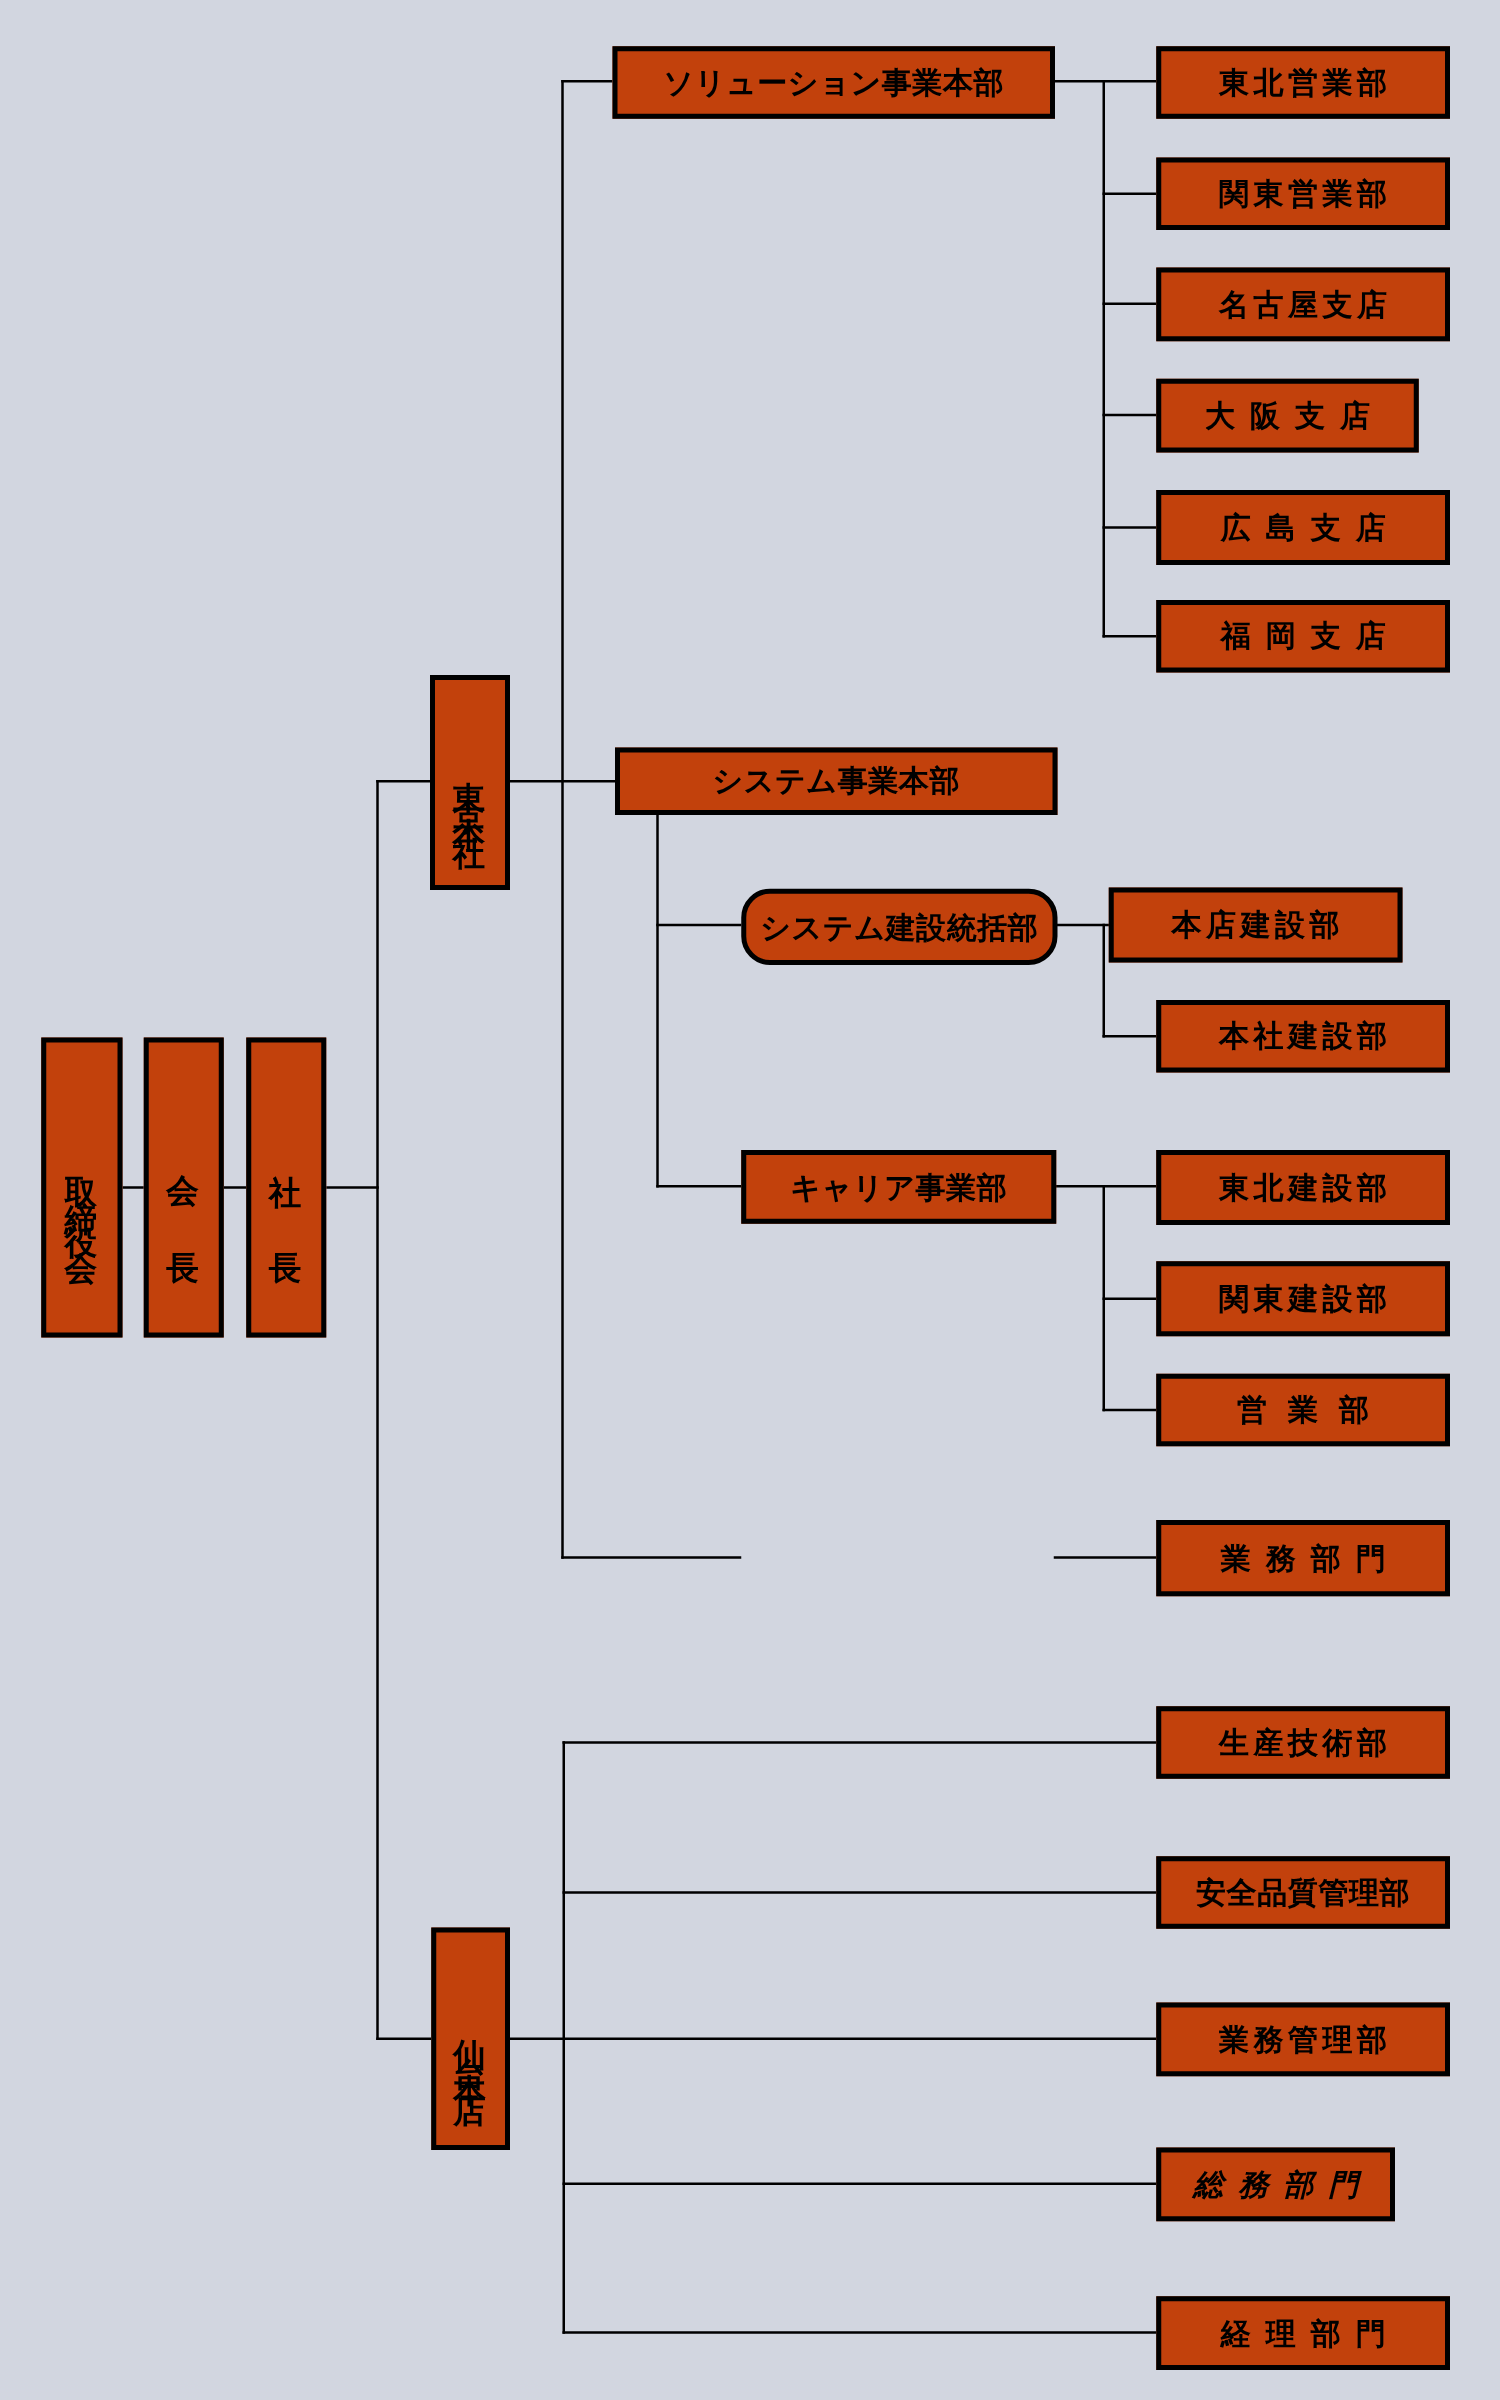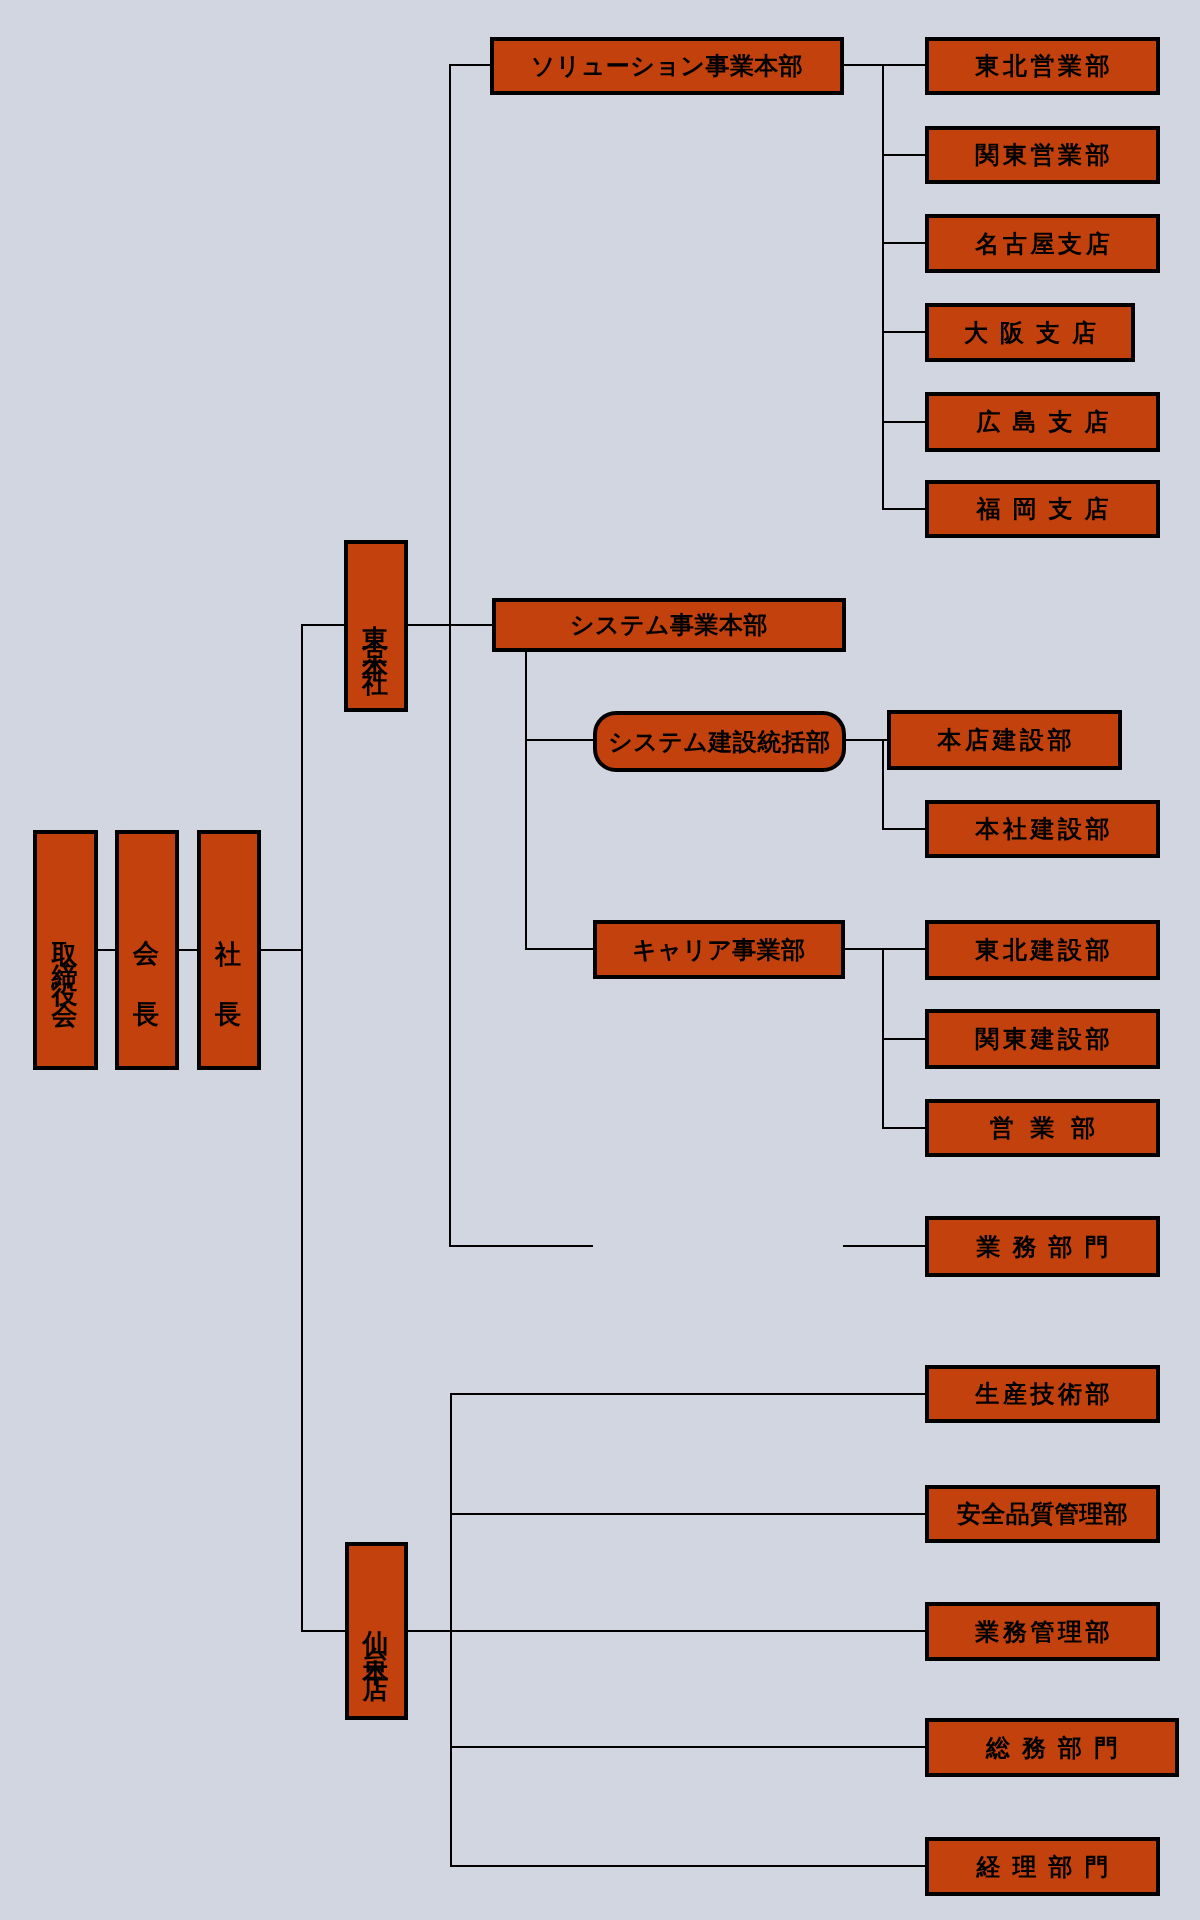--- a/index.html
+++ b/index.html
@@ -98,16 +98,16 @@
 
   <div class="box hbox ls1" style="left:925px;top:920px;width:235px;height:60px;">東北建設部</div>
   <div class="box hbox ls1" style="left:925px;top:1009px;width:235px;height:60px;">関東建設部</div>
   <div class="box hbox ls3" style="left:925px;top:1099px;width:235px;height:58px;">営業部</div>
 
   <div class="box hbox ls2" style="left:925px;top:1216px;width:235px;height:61px;">業務部門</div>
 
   <div class="box hbox ls1" style="left:925px;top:1365px;width:235px;height:58px;">生産技術部</div>
   <div class="box hbox small ls0" style="left:925px;top:1485px;width:235px;height:58px;">安全品質管理部</div>
   <div class="box hbox ls1" style="left:925px;top:1602px;width:235px;height:59px;">業務管理部</div>
-  <div class="box hbox ls2" style="left:925px;top:1718px;width:254px;height:59px;">総務部門</div>
+  <div class="box hbox ls2" style="left:925px;top:1718px;width:191px;height:59px;font-style:italic;">総務部門</div>
   <div class="box hbox ls2" style="left:925px;top:1837px;width:235px;height:59px;">経理部門</div>
 
 </div>
 
 </body></html>

